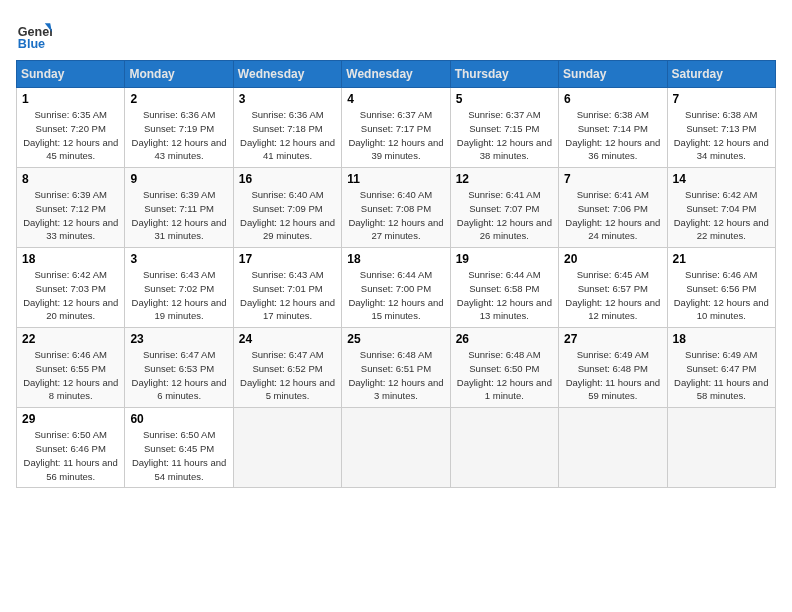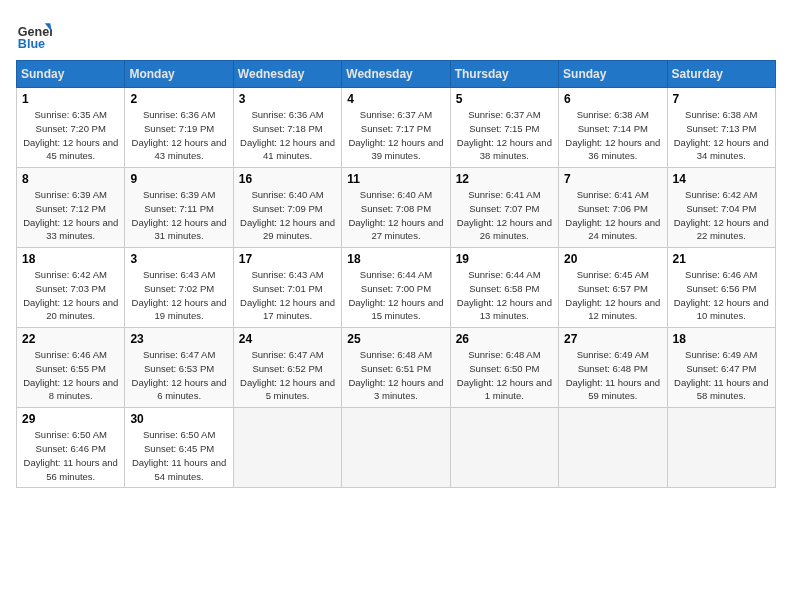--- a/index.html
+++ b/index.html
@@ -343,21 +343,21 @@
       <tr>
         <td>
         <span class="day-num">29</span>
         <div class="day-detail">
           Sunrise: 6:50 AM<br>
           Sunset: 6:46 PM<br>
           Daylight: 11 hours and 56 minutes.
         </div>
       </td>
         <td>
-        <span class="day-num">30</span>
+        <span class="day-num">60</span>
         <div class="day-detail">
           Sunrise: 6:50 AM<br>
           Sunset: 6:45 PM<br>
           Daylight: 11 hours and 54 minutes.
         </div>
       </td>
         <td class="empty"></td>
         <td class="empty"></td>
         <td class="empty"></td>
         <td class="empty"></td>

